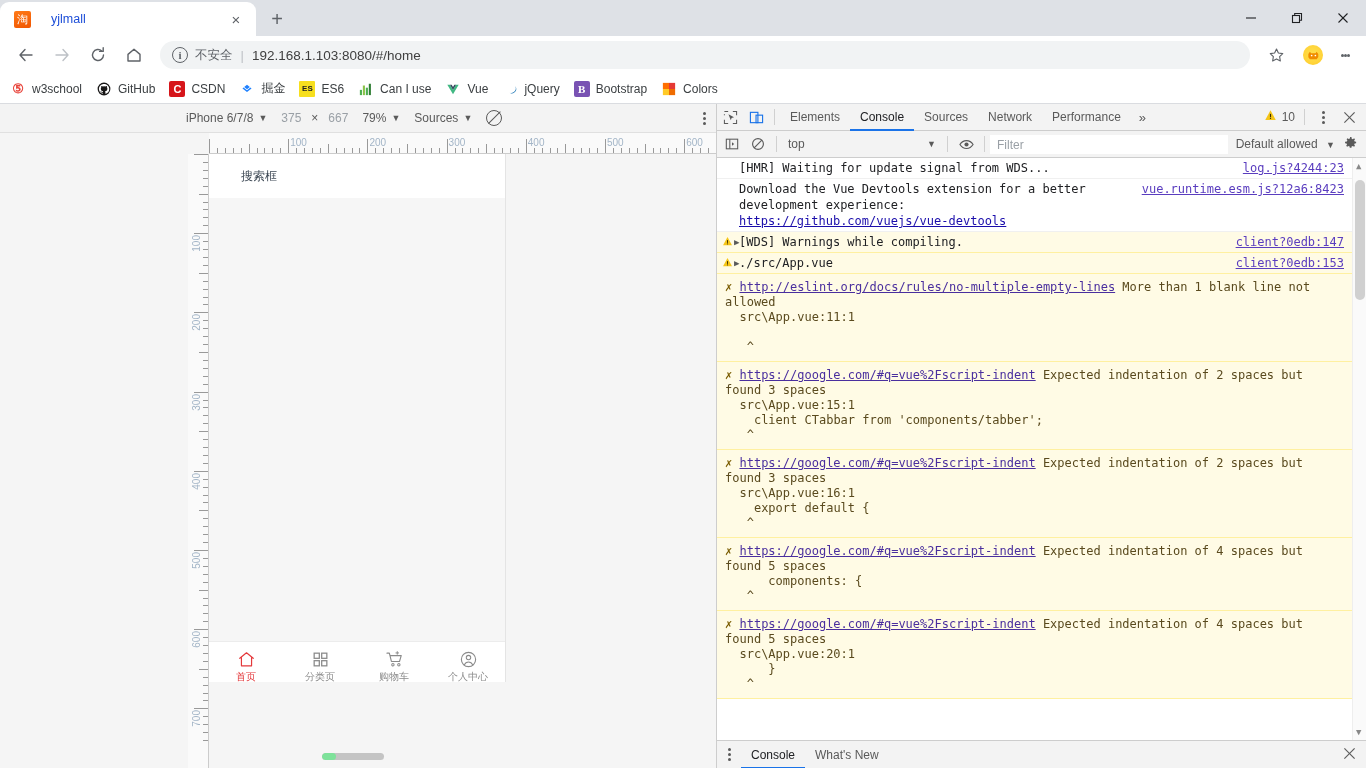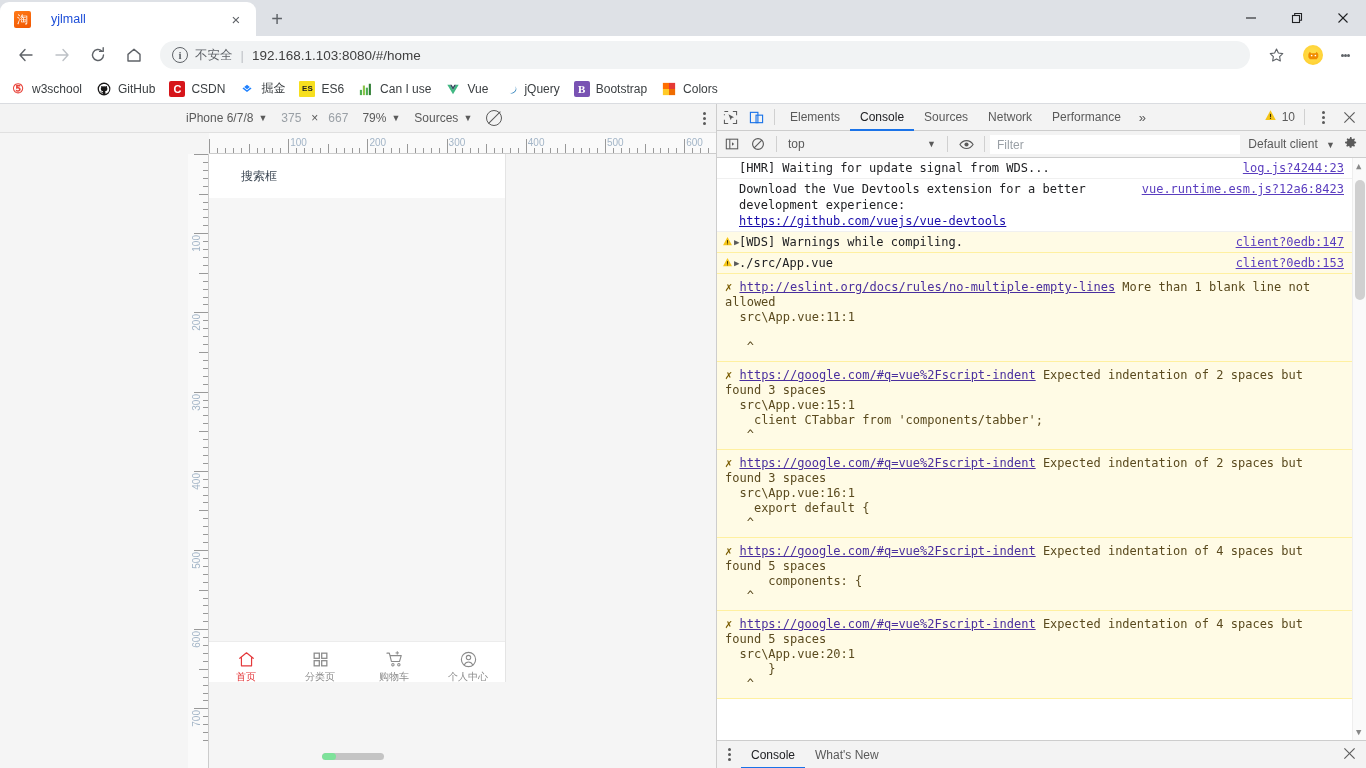--- a/index.html
+++ b/index.html
@@ -773,21 +773,21 @@
         <div class="dt-vsep"></div>
         <div class="dt-iconbtn">
           <svg width="15" height="15" viewBox="0 0 16 16">
               <path d="M1 8s2.6-4.2 7-4.2S15 8 15 8s-2.6 4.2-7 4.2S1 8 1 8z" fill="none" stroke="currentColor" stroke-width="1.2"></path>
               <circle cx="8" cy="8" r="2.2" fill="currentColor"></circle>
             </svg>
         </div>
         <div class="dt-vsep"></div>
         <div class="filter-input">Filter</div>
         <div class="levels">
-          <span>Default client</span>
+          <span>Default allowed</span>
           <span class="caret">▼</span>
         </div>
         <div class="gear">
           <svg width="15" height="15" viewBox="0 0 16 16">
               <path d="M8 5.2A2.8 2.8 0 1 0 8 10.8 2.8 2.8 0 0 0 8 5.2zm6 3.5v-1.4l-1.6-.3a4.7 4.7 0 0 0-.5-1.2l.9-1.3-1-1-1.3.9a4.7 4.7 0 0 0-1.2-.5L9 2.2H7.6l-.3 1.6a4.7 4.7 0 0 0-1.2.5l-1.3-.9-1 1 .9 1.3a4.7 4.7 0 0 0-.5 1.2L2.2 7.3v1.4l1.6.3c.1.4.3.8.5 1.2l-.9 1.3 1 1 1.3-.9c.4.2.8.4 1.2.5l.3 1.6H9l.3-1.6c.4-.1.8-.3 1.2-.5l1.3.9 1-1-.9-1.3c.2-.4.4-.8.5-1.2z" fill="currentColor"></path>
             </svg>
         </div>
       </div>
 
       <div class="console">

